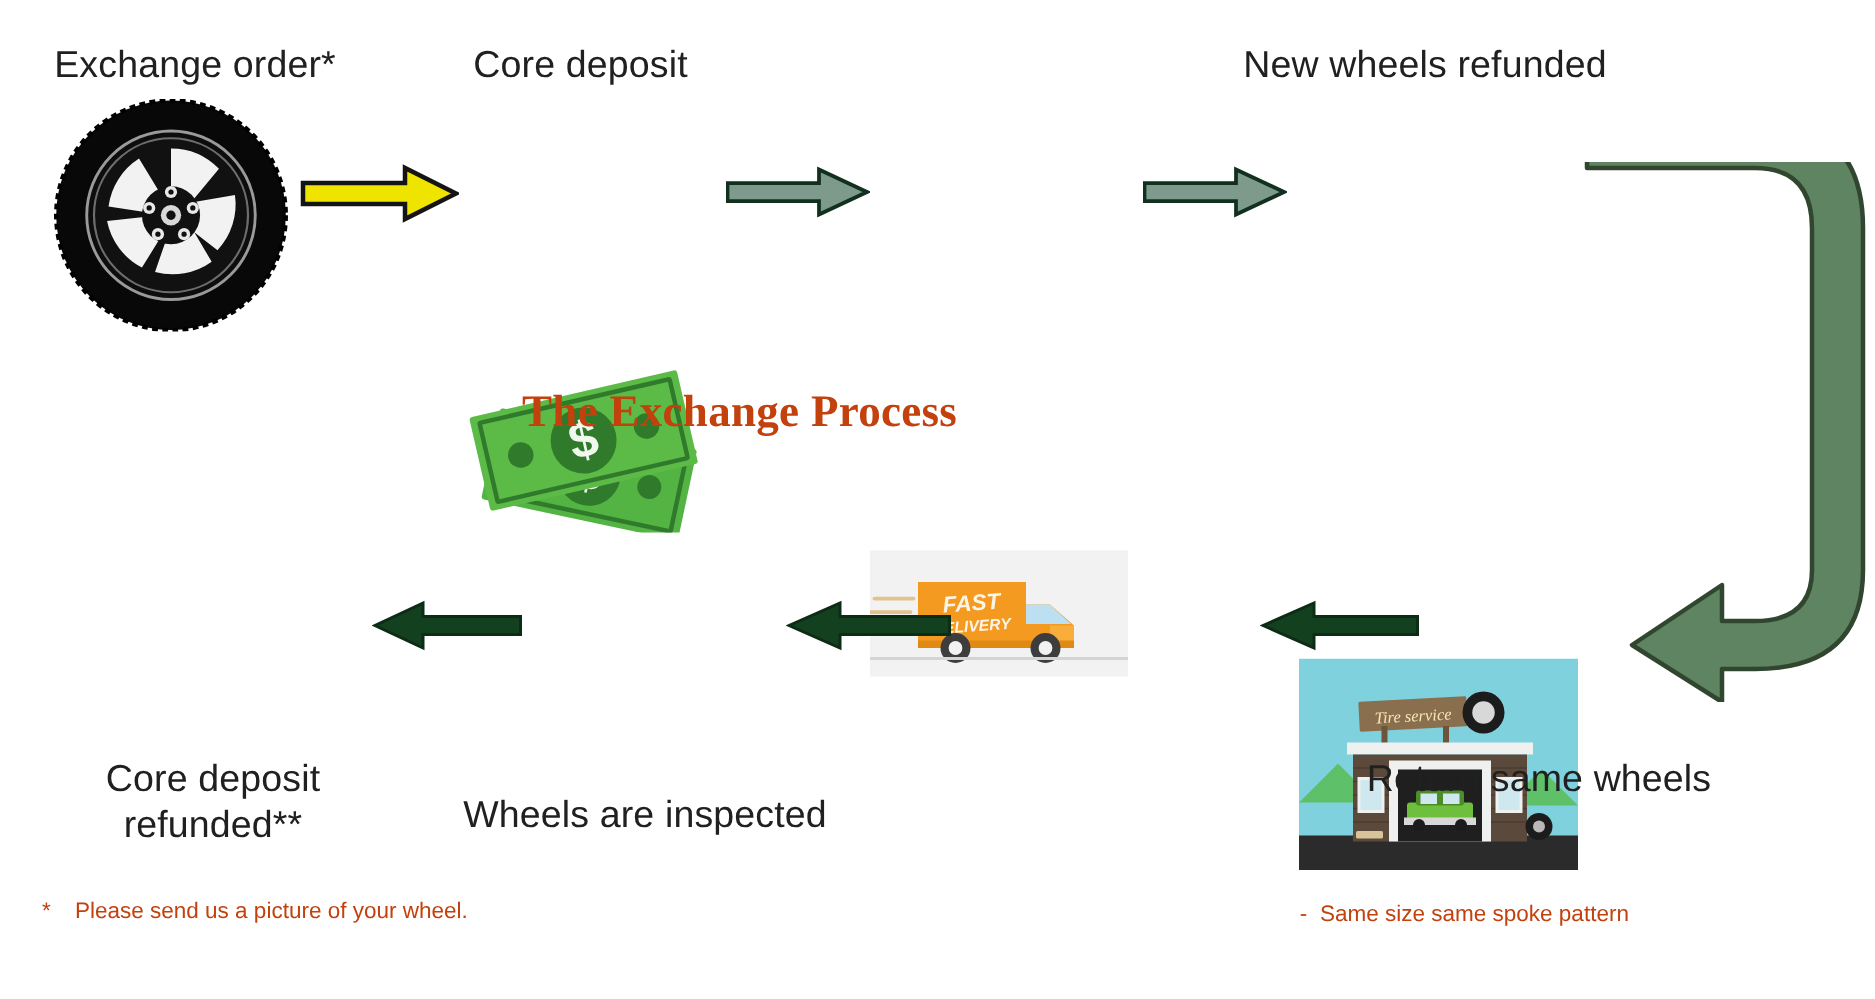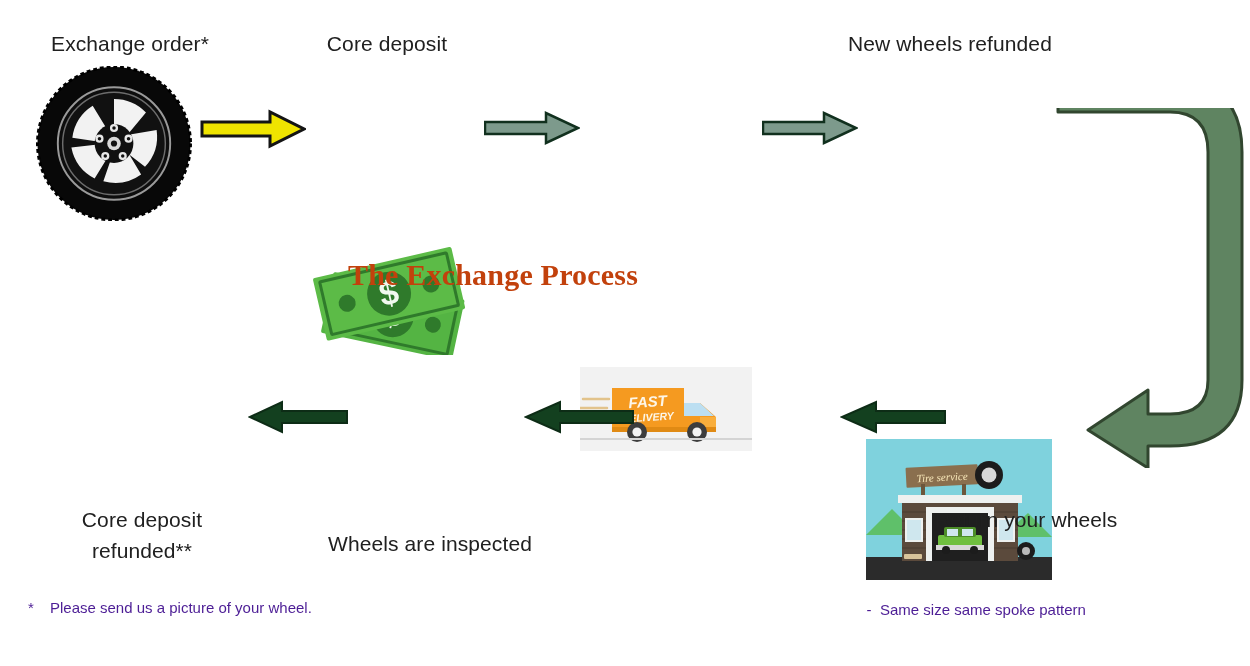--- a/index.html
+++ b/index.html
@@ -4,29 +4,29 @@
 <style>
   html,body{margin:0;padding:0;background:#ffffff;}
   body{
     width:1250px;height:666px;position:relative;overflow:hidden;
     font-family:"Liberation Sans","DejaVu Sans",sans-serif;
     color:#1a1a1a;
   }
   .stage{position:absolute;inset:0;}
   .node{position:absolute;}
   .label{
-    position:absolute;text-align:center;font-size:21px;line-height:31px;
+    position:absolute;text-align:center;font-size:25px;line-height:31px;
     color:#202020;font-weight:400;letter-spacing:0.1px;white-space:pre-line;
   }
   .title{
     position:absolute;font-size:30px;font-weight:700;color:#c2410c;
     letter-spacing:0.2px;white-space:nowrap;font-family:Liberation Serif, serif;
   }
   .note{
-    position:absolute;font-size:15px;line-height:25px;color:#4c1d95;
+    position:absolute;font-size:15px;line-height:25px;color:#c2410c;
     white-space:nowrap;
   }
   .note .mk{display:inline-block;width:22px;}
   
   .wheel{position:relative;border-radius:50%;}
   .wheel svg{display:block;}
   
   .money{position:relative;}
   
   .truck{position:relative;background:#f2f2f2;}
@@ -225,21 +225,21 @@
     <svg viewBox="0 0 106 34" width="106" height="34" aria-hidden="true">
       <path d="M105 11 L36 11 L36 2 L2 17 L36 32 L36 23 L105 23 Z" fill="#13401f" stroke="#0d2c16" stroke-width="2" stroke-linejoin="miter"></path>
     </svg>
   </div>
 
   <div class="label" style="left:22px;top:504px;width:240px;">Core deposit
 refunded**</div>
 
   <div class="label" style="left:300px;top:504px;width:260px;margin-top:24px;">Wheels are inspected</div>
 
-  <div class="label" style="left:898px;top:504px;width:256px;">Return your wheels</div>
+  <div class="label" style="left:898px;top:504px;width:256px;">Return same wheels</div>
 
   <div class="note" style="left:28px;top:595px;">
     <span class="mk">*</span><span>Please send us a picture of your wheel.</span>
   </div>
 
   <div class="note" style="left:858px;top:597px;text-align:center;">
     <span class="mk">-</span><span>Same size same spoke pattern</span>
   </div>
 
 </div>

